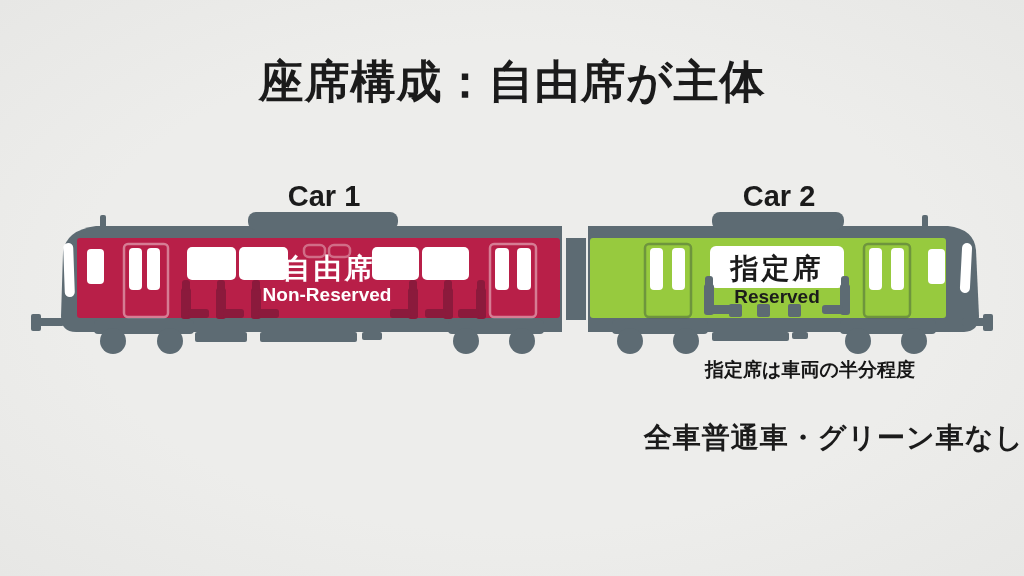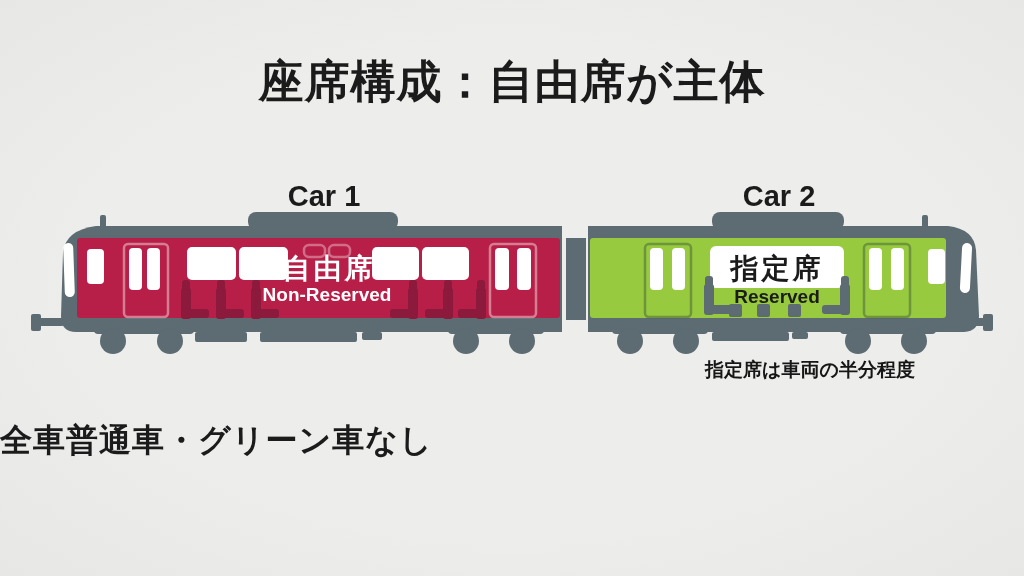--- a/index.html
+++ b/index.html
@@ -7,22 +7,22 @@
     position:relative;width:1024px;height:576px;overflow:hidden;
     background:radial-gradient(ellipse at center, var(--background,#EDEDEB) 60%, #E7E7E5 100%);
     font-family:"Liberation Sans", sans-serif;
   }
   .title{
     position:absolute;top:52px;left:0;width:100%;text-align:center;
     font-size:45px;font-weight:bold;color:var(--text-dark,#1B1B1B);letter-spacing:1px;
   }
   svg.train{position:absolute;left:0;top:0;width:1024px;height:576px;display:block;}
   .summary-primary{
-    position:absolute;top:419px;left:0;width:100%;text-align:left;
-    font-size:32px;font-weight:bold;color:var(--text-dark,#1B1B1B);letter-spacing:1px;
+    position:absolute;top:419px;left:0;width:100%;text-align:right;
+    font-size:28px;font-weight:bold;color:var(--text-dark,#1B1B1B);letter-spacing:1px;
   }
   .summary-secondary{
     position:absolute;top:483px;left:0;width:100%;text-align:center;
     font-size:21px;font-weight:bold;color:var(--text-dark,#1B1B1B);
   }
   
   .gray{fill:var(--train-gray,#5D6B73);}
   .red{fill:var(--car1-red,#B81F48);}
   .green{fill:var(--car2-green,#97CA3E);}
   .white{fill:var(--window-white,#FFFFFF);}

